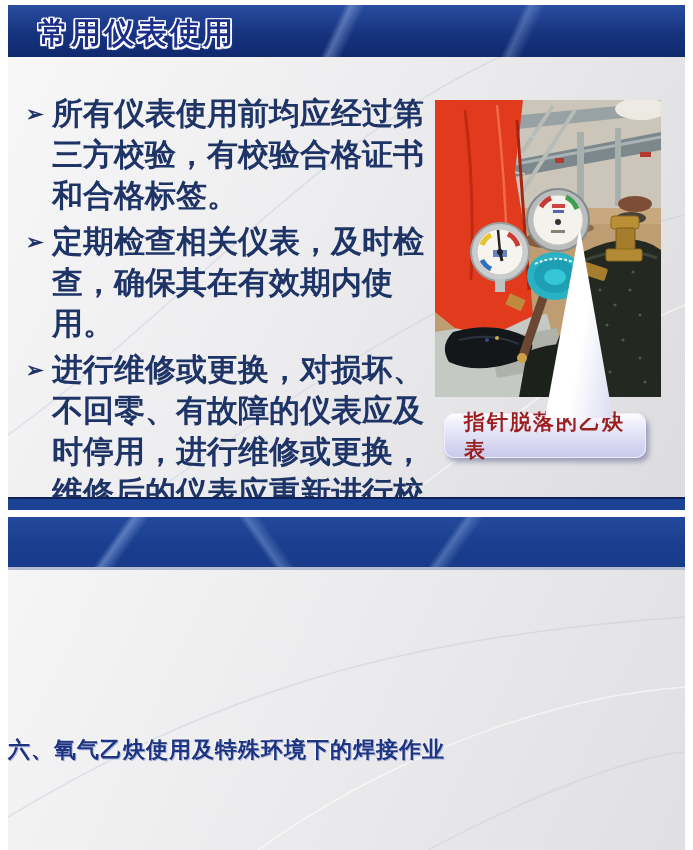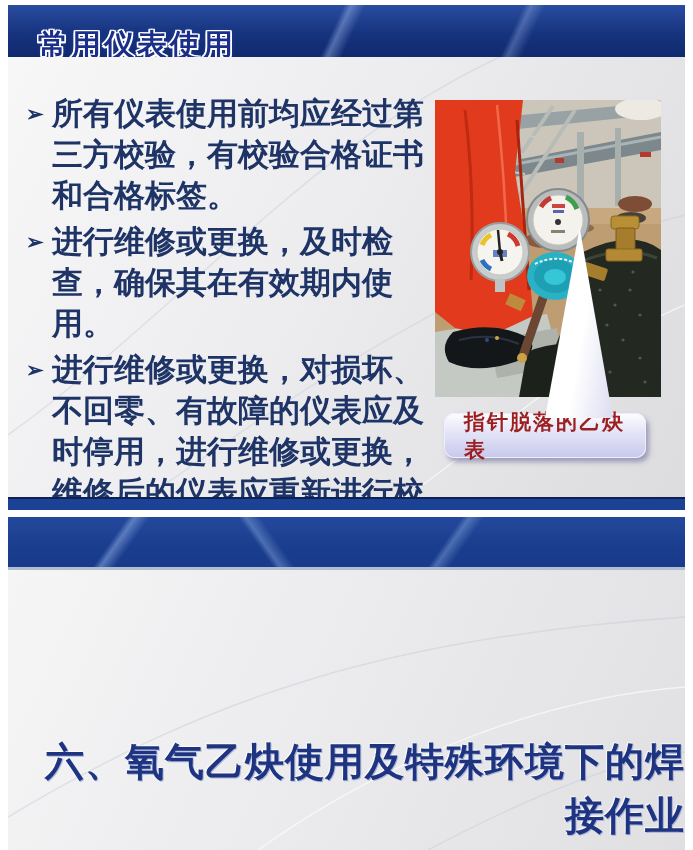--- a/index.html
+++ b/index.html
@@ -14,21 +14,21 @@
                background:linear-gradient(180deg,#2a4da0 0%,#16337e 55%,#102a6e 100%);
                overflow:hidden; }
   .s1-header .diag { position:absolute; top:-20px; left:0; width:100%; height:92px;
                background:
                  linear-gradient(115deg, transparent 48%, rgba(160,185,235,.45) 49%, transparent 51%),
                  linear-gradient(115deg, transparent 73%, rgba(160,185,235,.35) 74%, transparent 76%); }
   .s1-title { position:absolute; left:30px; top:6px; line-height:44px;
               font-size:30px; font-weight:bold; letter-spacing:3px; color:#1b2f8a;
               text-shadow:-1.5px -1.5px 0 #fff, 1.5px -1.5px 0 #fff, -1.5px 1.5px 0 #fff,
                            1.5px 1.5px 0 #fff, 0 -1.5px 0 #fff, 0 1.5px 0 #fff,
-                          -1.5px 0 0 #fff, 1.5px 0 0 #fff, 0 0 6px rgba(40,70,170,.9);margin-top:12px; }
+                          -1.5px 0 0 #fff, 1.5px 0 0 #fff, 0 0 6px rgba(40,70,170,.9); }
 
   .bullets { position:absolute; left:18px; top:88px; width:412px; }
   .bullet  { display:flex; margin-bottom:5px; }
   .bullet .marker { flex:0 0 26px; font-size:21px; line-height:41px; font-weight:bold; color:#1e3466; }
   .bullet .btext  { font-size:31px; line-height:41px; font-weight:bold; color:#1e3466; }
 
   .photo { position:absolute; left:427px; top:95px; width:226px; height:297px;
            overflow:hidden; background:#c9c3b7; }
 
   .pointer-triangle { position:absolute; left:537px; top:223px; width:68px; height:190px;
@@ -53,22 +53,22 @@
   .slide2 { position:absolute; left:8px; top:517px; width:677px; height:333px;
             background:linear-gradient(115deg,#f6f6f7 0%,#ebebed 50%,#e0e0e3 100%); }
   .s2-bar { position:absolute; top:0; left:0; width:100%; height:53px;
             background:linear-gradient(180deg,#24499c 0%,#1a3d8d 60%,#173a8a 100%);
             border-bottom:3px solid #b4bdcf; overflow:hidden; }
   .s2-bar .diag { position:absolute; top:-20px; left:0; width:100%; height:95px;
             background:
               linear-gradient(125deg, transparent 18%, rgba(150,180,230,.5) 19%, transparent 21%),
               linear-gradient(55deg,  transparent 38%, rgba(150,180,230,.4) 39%, transparent 41%),
               linear-gradient(125deg, transparent 63%, rgba(150,180,230,.4) 64%, transparent 66%); }
-  .s2-title { position:absolute; top:218px; left:0; width:100%; text-align:right;
-            font-size:39px; font-weight:bold; letter-spacing:1px; color:#1e3480;
+  .s2-title { position:absolute; top:218px; left:0; width:100%; text-align:left;
+            font-size:22px; font-weight:bold; letter-spacing:1px; color:#1e3480;
             text-shadow:1px 1px 0 rgba(120,140,200,.55), -1px -1px 1px rgba(255,255,255,.8); }
 
   .swirls { position:absolute; inset:0; pointer-events:none; }
 </style>
 </head>
 <body>
 
 <div class="slide1">
 
   <svg class="swirls" width="677" height="505">
@@ -82,21 +82,21 @@
     <div class="s1-title">常用仪表使用</div>
   </div>
 
   <div class="bullets">
     <div class="bullet">
       <span class="marker">➢</span>
       <span class="btext">所有仪表使用前均应经过第三方校验，有校验合格证书和合格标签。</span>
     </div>
     <div class="bullet">
       <span class="marker">➢</span>
-      <span class="btext">进行维修或更换，及时检查，确保其在有效期内使用。</span>
+      <span class="btext">定期检查相关仪表，及时检查，确保其在有效期内使用。</span>
     </div>
     <div class="bullet">
       <span class="marker">➢</span>
       <span class="btext">进行维修或更换，对损坏、不回零、有故障的仪表应及时停用，进行维修或更换，维修后的仪表应重新进行校验。</span>
     </div>
   </div>
 
   <div class="photo">
     <svg width="226" height="297" viewBox="0 0 226 297">
 

